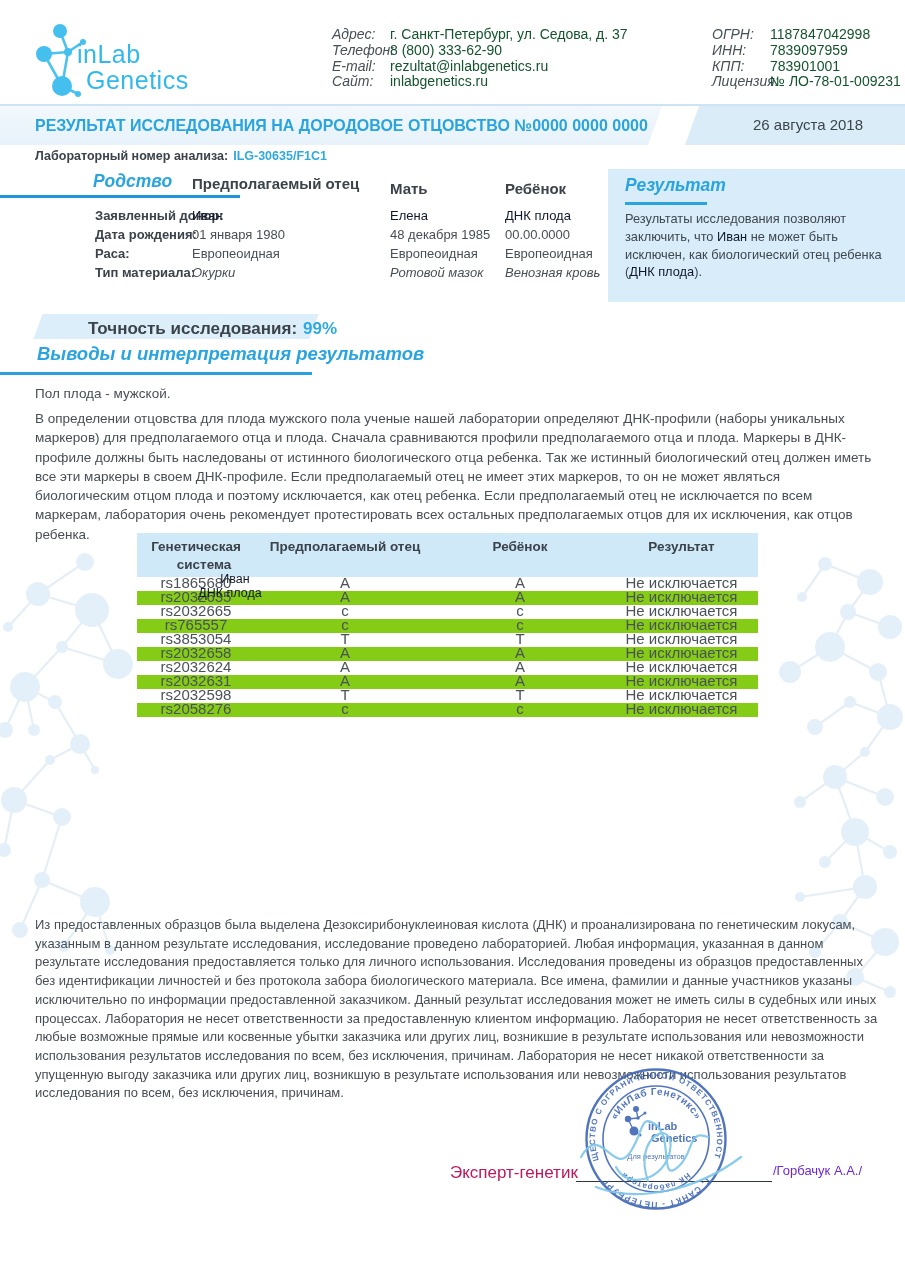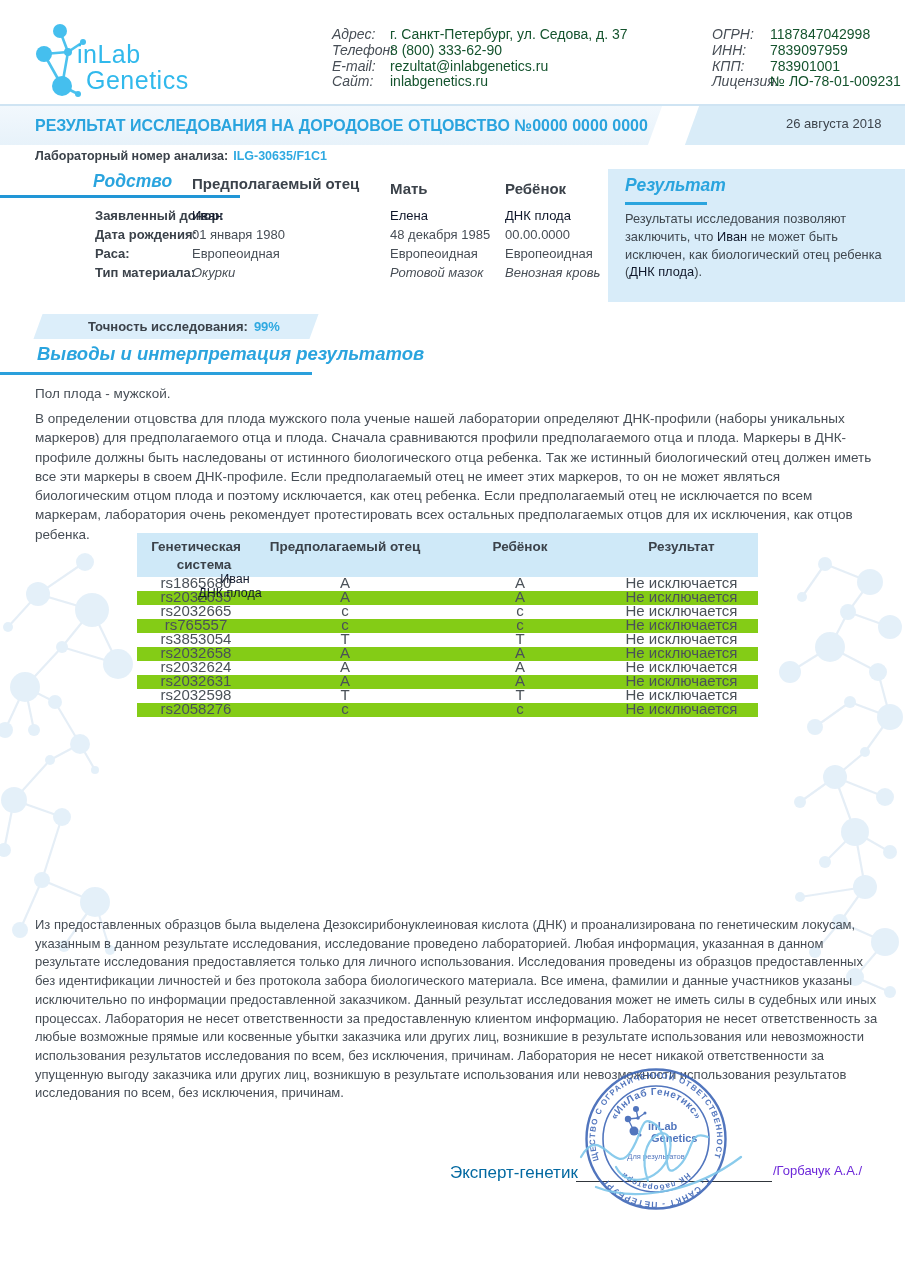--- a/index.html
+++ b/index.html
@@ -17,57 +17,57 @@
   .info-label{font-style:italic; color:#474e56; width:58px; flex:none;}
   .info-value{color:#14532d;}
   .hairline{position:absolute; left:0; top:104px; width:905px; height:2px; background:#cfe4f3;}
   
   .band-left{position:absolute; left:-22px; top:106px; width:677px; height:39px;
     background:linear-gradient(180deg,#f2f8fd,#e7f2fa); transform:skewX(-20deg);}
   .band-date{position:absolute; left:692px; top:106px; width:245px; height:39px;
     background:#d9ecf8; transform:skewX(-20deg);}
   .doc-title{position:absolute; left:35px; top:116px; font-size:16.5px; font-weight:bold;
     color:#2aa4de; transform:scaleX(.97); transform-origin:left; white-space:nowrap;}
-  .doc-date{position:absolute; left:786px; top:116px; font-size:13px; color:#3d444c;}
+  .doc-date{position:absolute; left:753px; top:116px; font-size:15px; color:#3d444c;}
   .lab-number{position:absolute; left:35px; top:149px; font-size:12.5px; font-weight:bold; color:#3b424a;}
   .lab-number .val{color:#2fa9e1; margin-left:5px;}
   
   .sec-h{position:absolute; font-style:italic; font-weight:600; color:#2aa4de;}
   .rule{position:absolute; background:#2196d6;}
   .k-col-h{position:absolute; top:175px; font-size:15px; font-weight:600; color:#3b424a;}
   .k-row{position:absolute; left:0; width:608px; font-size:13px;}
   .k-label{position:absolute; left:95px; font-weight:bold; color:#3b424a; white-space:nowrap;}
   .k-f{position:absolute; left:192px; white-space:nowrap;}
   .k-m{position:absolute; left:390px; white-space:nowrap;}
   .k-c{position:absolute; left:505px; white-space:nowrap;}
   .blue{color:#0f172a;}
   .ital{font-style:italic;}
   .result-panel{position:absolute; left:608px; top:169px; width:297px; height:133px; background:#d8ecf9;}
   .result-h{position:absolute; left:17px; top:6px; font-style:italic; font-weight:600; font-size:17.5px; color:#2aa4de;}
   .result-rule{position:absolute; left:17px; top:33px; width:82px; height:2.5px; background:#2aa4de;}
   .result-text{position:absolute; left:17px; top:41px; width:266px; font-size:12.8px; line-height:17.8px; color:#3f474f;}
   
   .acc-badge{position:absolute; left:38px; top:314px; width:276px; height:25px; background:#dceefa; transform:skewX(-20deg);}
-  .acc-text{position:absolute; left:88px; top:319px; font-size:13px; font-weight:bold; color:#3b424a; white-space:nowrap;}
+  .acc-text{position:absolute; left:88px; top:319px; font-size:17px; font-weight:bold; color:#3b424a; white-space:nowrap;}
   .acc-text .val{color:#2fa9e1; margin-left:6px;}
   .body-text{position:absolute; left:35px; color:#474e56;}
   
   .gtable{position:absolute; left:137px; top:533px; width:621px;}
   .gt-head{position:relative; height:44px; background:#cfe9f8;}
   .gt-row{display:flex; height:14px; line-height:12.7px; font-size:15px; color:#4a5158;}
   .gt-row.alt{background:#84cc16;}
   .c1{width:118px; text-align:center; flex:none;}
   .c2{width:180px; text-align:center; flex:none;}
   .c3{width:170px; text-align:center; flex:none;}
   .c4{width:153px; text-align:center; flex:none;}
   .gt-h1{position:absolute; top:6px; left:0; width:100%; display:flex; font-size:13.5px; font-weight:bold; color:#3b424a;}
   .gt-h2{position:absolute; top:24px; left:8px; width:100%; display:flex; font-size:12.5px;flex-direction:column;}
   .gt-h2 .c1{font-weight:bold; color:#3b424a; font-size:13.5px;}
   
-  .sig-role{position:absolute; left:450px; top:1163px; font-size:17px; color:#0369a1;}
+  .sig-role{position:absolute; left:450px; top:1163px; font-size:17px; color:#be185d;}
   .sig-line{position:absolute; left:576px; top:1165px; width:196px; height:16px; border-bottom:1.6px solid #31363c;}
   .sig-name{position:absolute; left:773px; top:1163px; font-size:13px; color:#6d28d9;}
   .deco{position:absolute; opacity:.75; pointer-events:none;}
   .stamp{position:absolute; left:556px; top:1039px;}
 </style>
 </head>
 <body>
 
 <div class="page">
 

